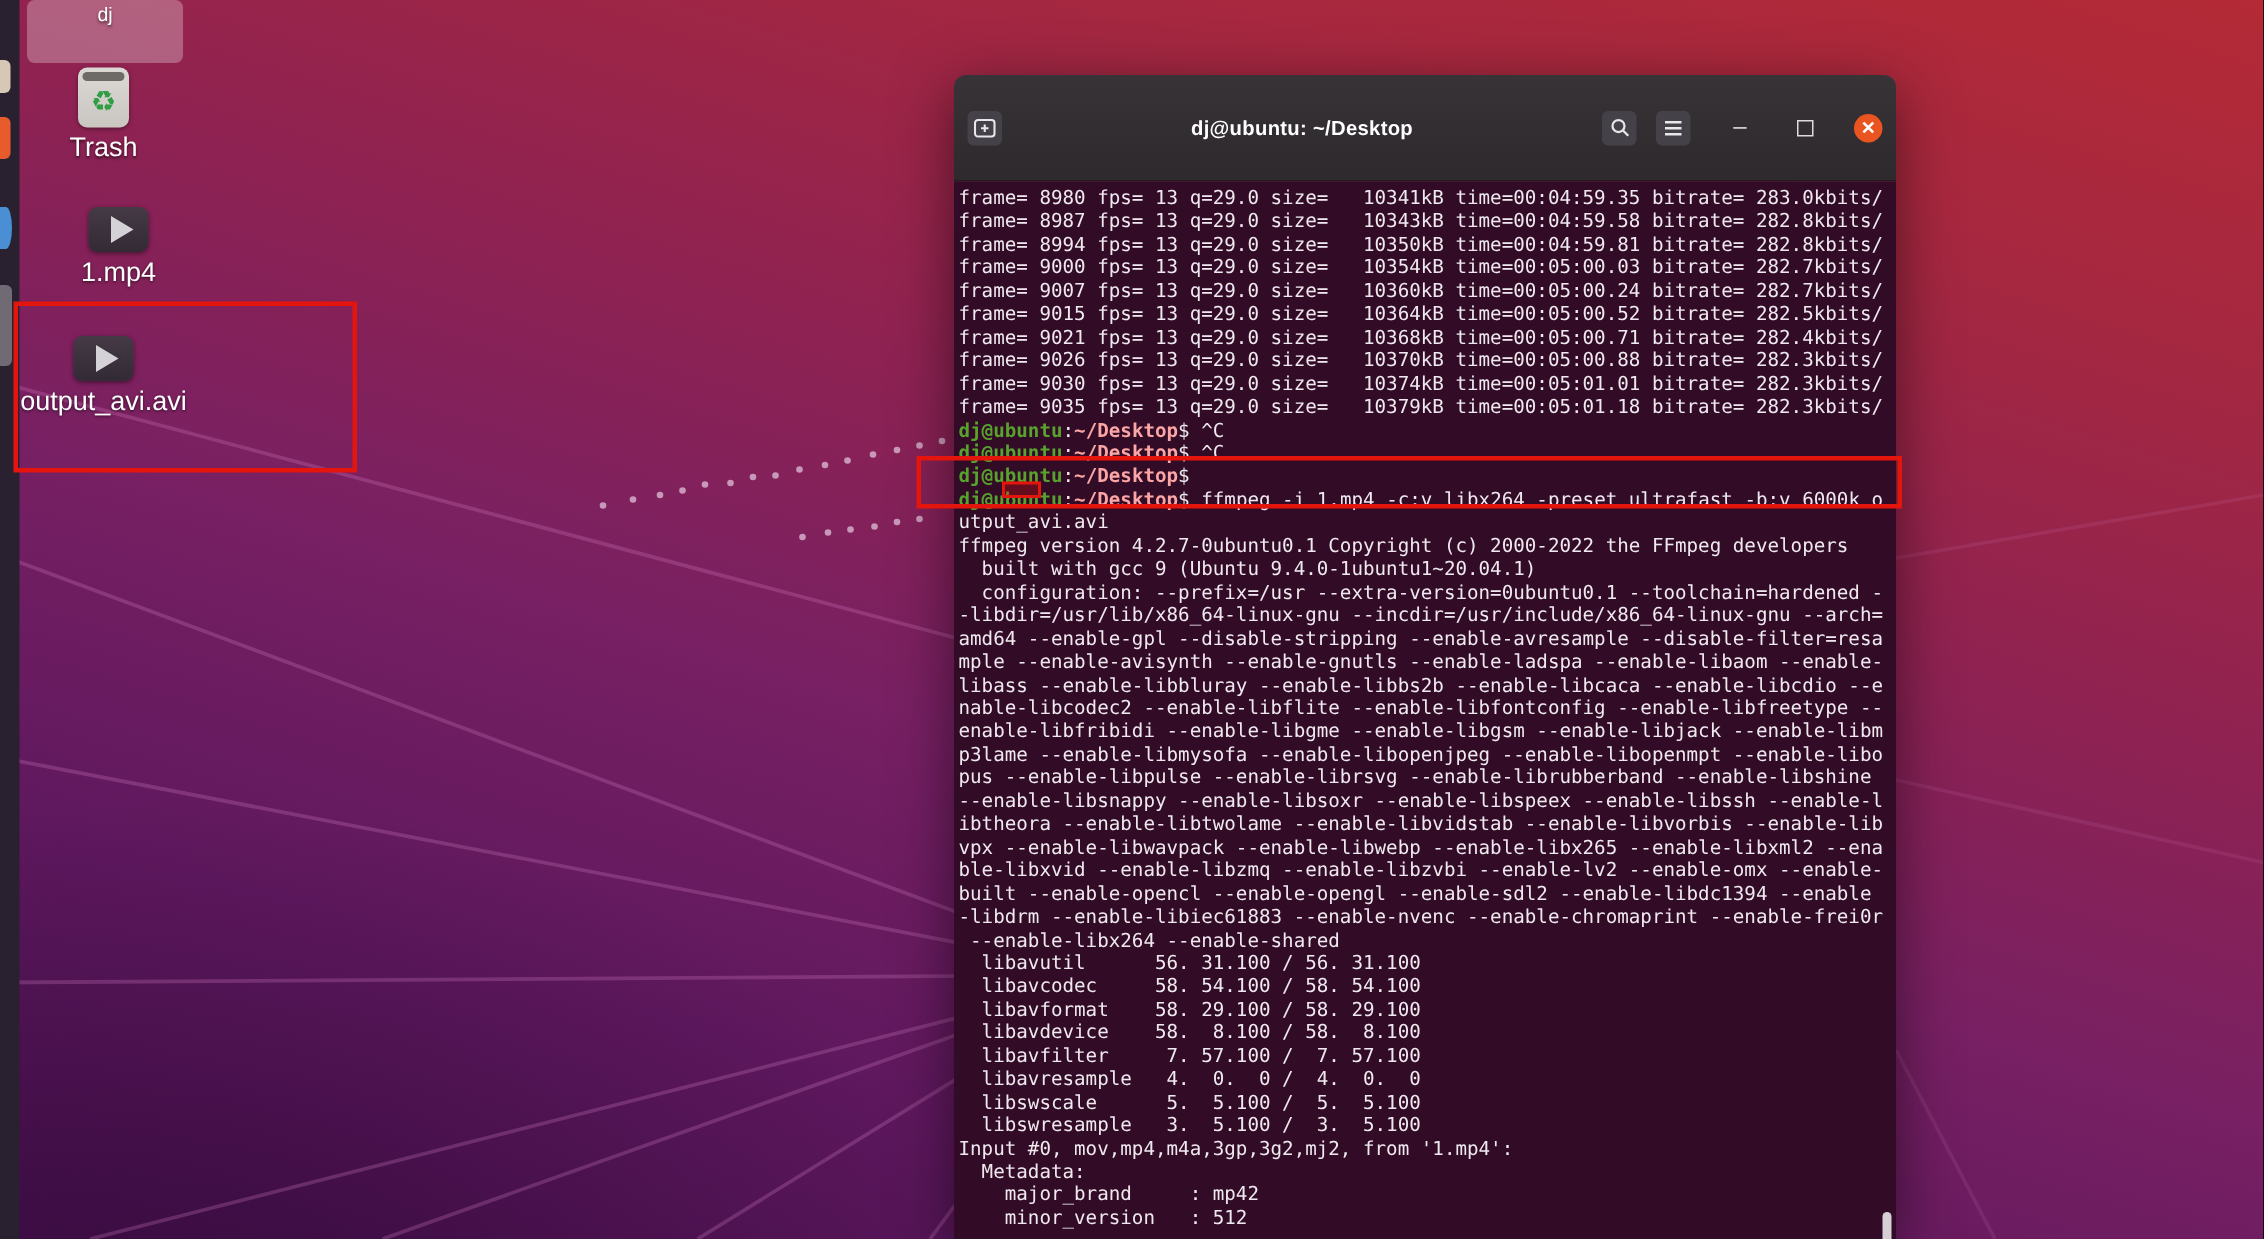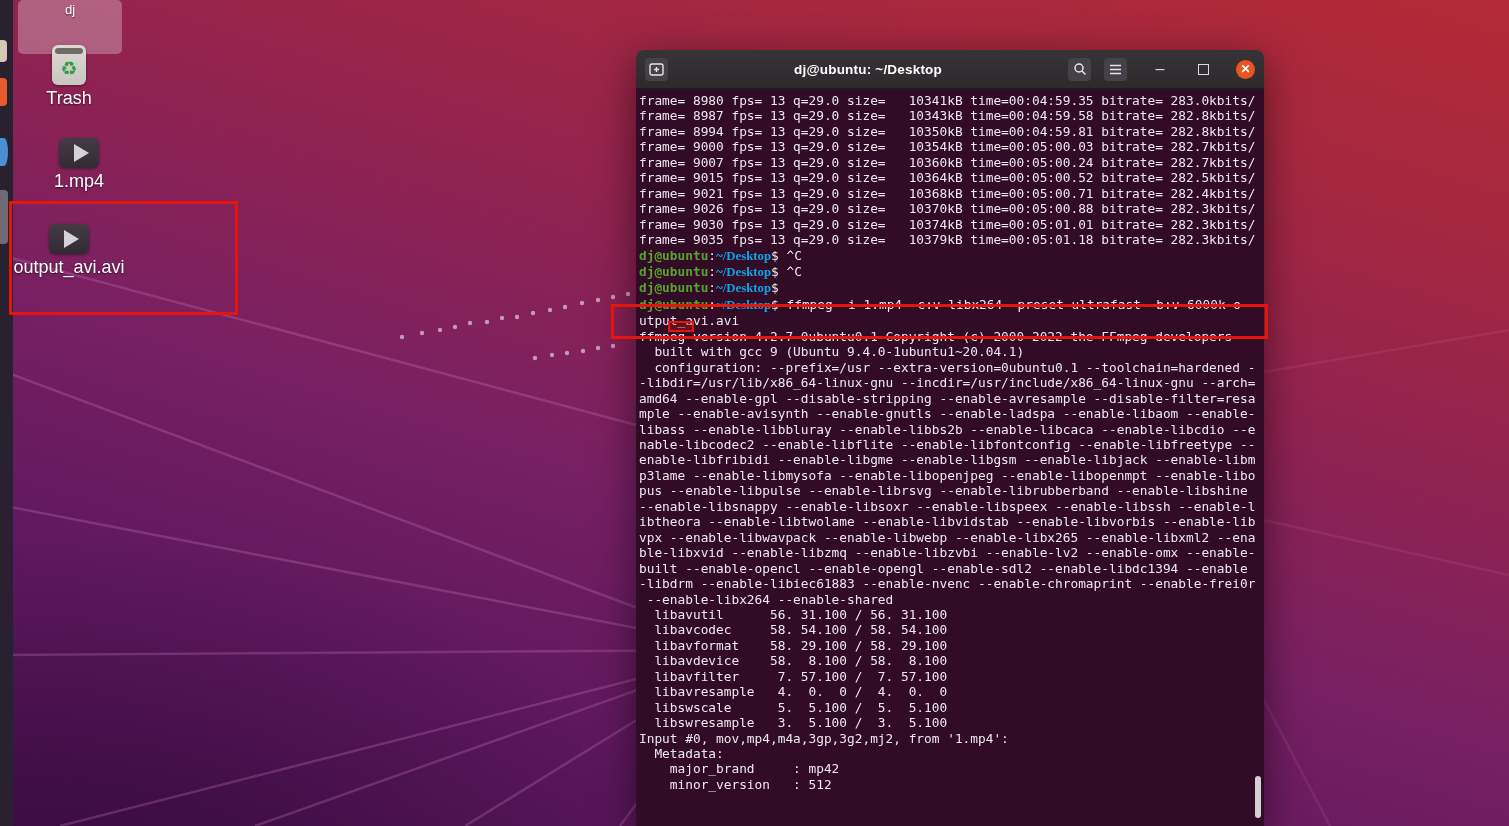--- a/index.html
+++ b/index.html
@@ -8,55 +8,55 @@
     background:
       radial-gradient(900px 600px at 8% 108%, rgba(28,4,40,.40), rgba(28,4,40,0) 60%),
       linear-gradient(197deg,#b42a36 0%,#a42741 20%,#8e2252 40%,#782063 58%,#5f185e 78%,#49104f 100%);}
   svg.deco{position:absolute;left:0;top:0;z-index:1;}
 
   
   .dock{position:absolute;left:0;top:0;width:13px;height:826px;background:#2a2130;z-index:2;}
   .dock .frag{position:absolute;left:0;border-radius:0 4px 4px 0;}
 
   
-  .dj-select{position:absolute;left:18px;top:0;width:104px;height:54px;z-index:2;
+  .dj-select{position:absolute;left:18px;top:0;width:104px;height:42px;z-index:2;
     background:rgba(255,255,255,.28);border-radius:5px;display:flex;justify-content:center;}
   .dj-select span{color:#fff;font-size:13px;margin-top:2px;text-shadow:0 1px 2px rgba(0,0,0,.55);}
 
   
   .dicon{position:absolute;z-index:2;width:110px;display:flex;flex-direction:column;align-items:center;}
   .dicon .lbl{margin-top:3px;color:#fff;font-size:18px;text-shadow:0 1px 2px rgba(0,0,0,.65);white-space:nowrap;}
   .tile-video{width:40px;height:30px;background:linear-gradient(180deg,#453a46,#322a35);
     border-radius:6px;display:flex;align-items:center;justify-content:center;box-shadow:0 1px 3px rgba(0,0,0,.4);}
   .play-tri{width:0;height:0;border-top:9px solid transparent;border-bottom:9px solid transparent;
     border-left:15px solid #d4d2d6;margin-left:4px;}
   .tile-trash{width:34px;height:40px;background:linear-gradient(180deg,#dcd8d4,#c9c5c1);
     border-radius:6px;position:relative;display:flex;align-items:center;justify-content:center;
     box-shadow:0 1px 3px rgba(0,0,0,.4);}
   .trash-lid{position:absolute;top:3px;left:3px;right:3px;height:6px;background:#6e6a66;border-radius:3px;}
   .recycle{color:#2f9e44;font-size:19px;line-height:1;margin-top:6px;}
 
   
   .terminal{position:absolute;left:636px;top:50px;width:628px;height:776px;z-index:3;
     border-radius:8px 8px 0 0;box-shadow:0 10px 40px rgba(0,0,0,.5);overflow:hidden;}
   .titlebar{height:38px;background:linear-gradient(180deg,#373337,#2d292d);
-    border-bottom:1px solid #201d20;display:flex;align-items:center;padding:0 9px;gap:13px;}
+    border-bottom:1px solid #201d20;display:flex;align-items:center;padding:16px 9px;gap:13px;}
   .tb-btn{width:23px;height:23px;border-radius:4px;background:#454149;display:flex;
     align-items:center;justify-content:center;color:#e8e6e8;flex:0 0 auto;}
   .tb-plain{width:24px;height:23px;display:flex;align-items:center;justify-content:center;color:#dddbdd;flex:0 0 auto;}
   .tb-title{flex:1;text-align:center;color:#fff;font-weight:bold;font-size:13.5px;
     font-family:"Liberation Sans",sans-serif;letter-spacing:.2px;}
   .close-btn{width:19px;height:19px;border-radius:50%;background:#e95420;color:#fff;display:flex;
     align-items:center;justify-content:center;font-size:12px;font-weight:bold;flex:0 0 auto;line-height:1;}
   .max-glyph{width:9px;height:9px;border:1.5px solid #dddbdd;}
   .term-body{position:relative;height:738px;background:#320b26;padding:4px 0 0 3px;overflow:hidden;}
   .tl{font-family:"DejaVu Sans Mono","Liberation Mono",monospace;font-size:12.8px;
     line-height:15.45px;color:#efe9ef;white-space:pre;}
   .c-g{color:#58a32e;font-weight:bold;}
-  .c-b{color:#0ea5e9;font-weight:bold;font-family:Liberation Serif, serif;}
+  .c-b{color:#fca5a5;font-weight:bold;}
   .scroll-thumb{position:absolute;right:3px;top:687px;width:6px;height:42px;
     background:rgba(245,242,245,.85);border-radius:3px;}
 
   
   .annot{position:absolute;z-index:5;border:3px solid #e3150d;box-sizing:border-box;background:transparent;}
   .annot-icon{left:9px;top:201px;width:229px;height:114px;}
   .annot-cmd{left:611px;top:304px;width:657px;height:35px;}
   .annot-underscore{left:668px;top:321px;width:26px;height:11px;border-width:2px;background:rgba(227,21,13,.28);}
 </style>
 </head>

